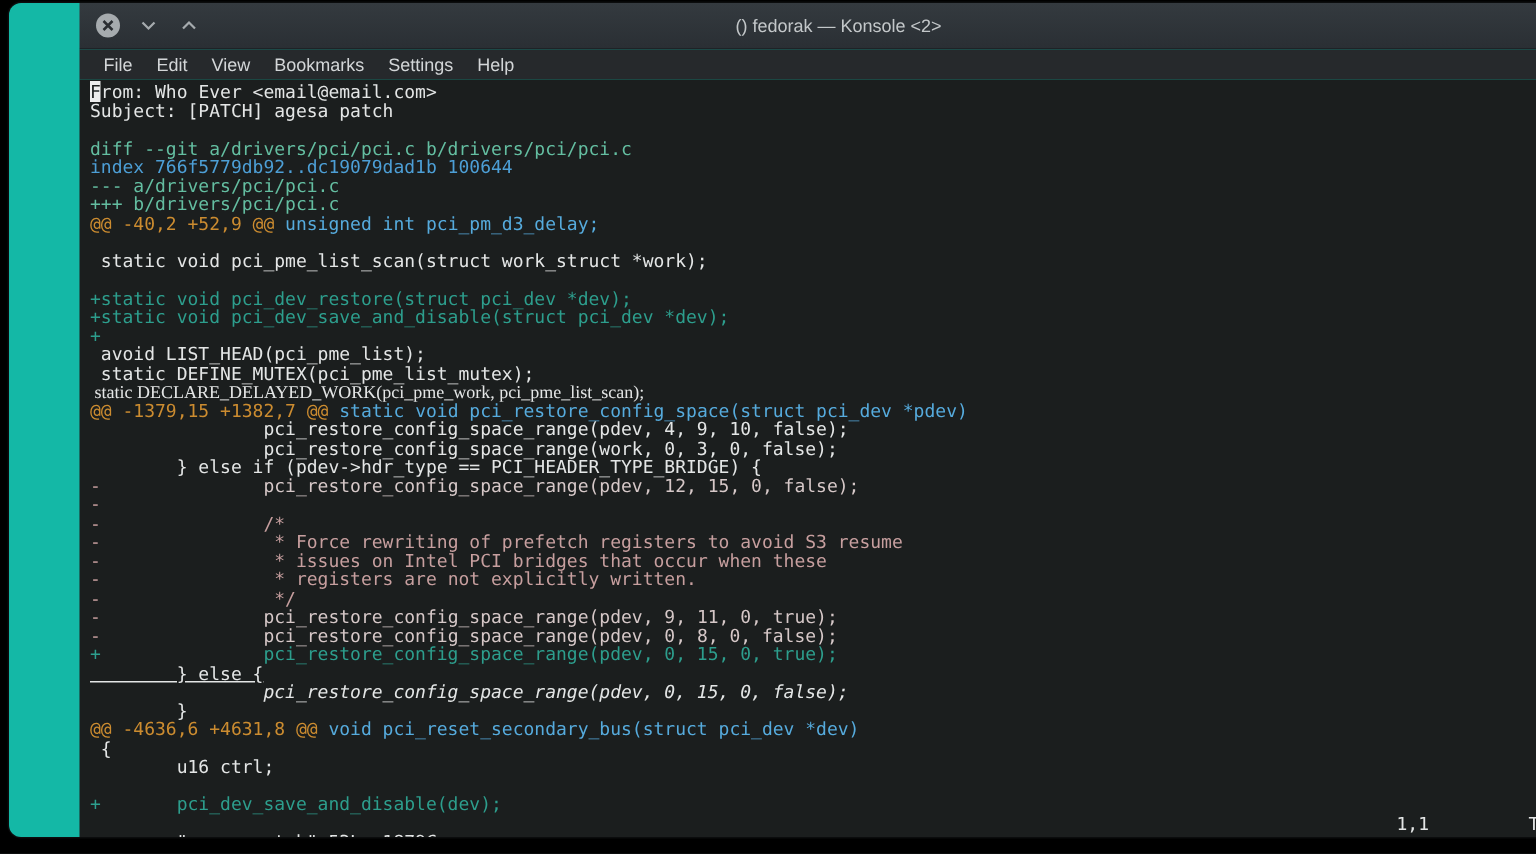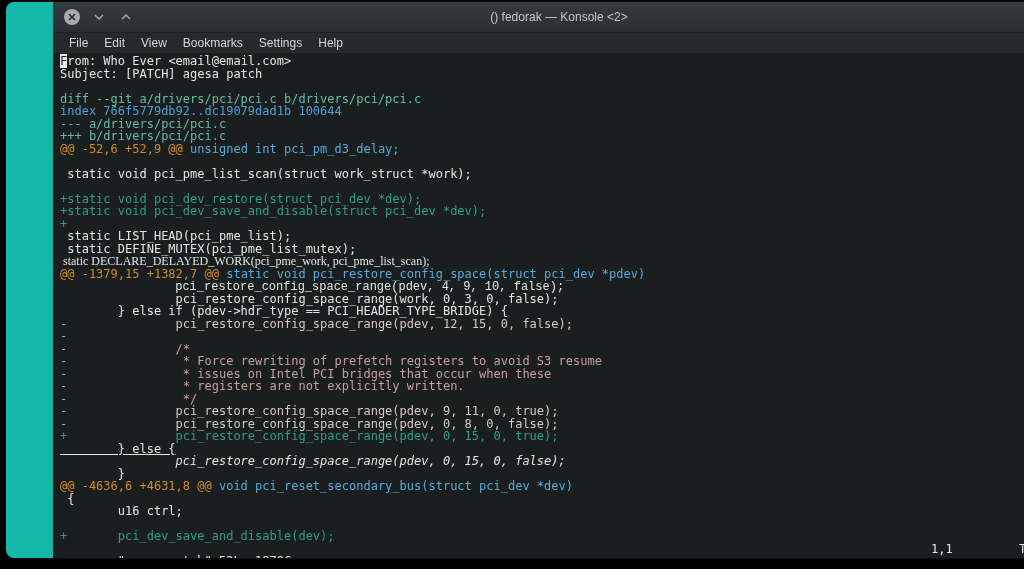--- a/index.html
+++ b/index.html
@@ -103,32 +103,32 @@
 
     <div class="terminal">
       <div id="lines">
           <div class="term-line"><span class="cursor">F</span><span style="color: rgb(228, 230, 230);">rom: Who Ever &lt;email@email.com&gt;</span></div>
           <div class="term-line"><span style="color: rgb(228, 230, 230);">Subject: [PATCH] agesa patch</span></div>
           <div class="term-line"></div>
           <div class="term-line"><span style="color: rgb(100, 190, 161);">diff --git a/drivers/pci/pci.c b/drivers/pci/pci.c</span></div>
           <div class="term-line"><span style="color: rgb(77, 159, 214);">index 766f5779db92..dc19079dad1b 100644</span></div>
           <div class="term-line"><span style="color: rgb(100, 190, 161);">--- a/drivers/pci/pci.c</span></div>
           <div class="term-line"><span style="color: rgb(100, 190, 161);">+++ b/drivers/pci/pci.c</span></div>
-          <div class="term-line"><span style="color: rgb(204, 140, 48);">@@ -52,6 +52,9 @@</span><span style="color: rgb(86, 171, 221);"> unsigned int pci_pm_d3_delay;</span></div>
+          <div class="term-line"><span style="color: rgb(204, 140, 48);">@@ -40,2 +52,9 @@</span><span style="color: rgb(86, 171, 221);"> unsigned int pci_pm_d3_delay;</span></div>
           <div class="term-line"></div>
           <div class="term-line"><span style="color: rgb(228, 230, 230);"> static void pci_pme_list_scan(struct work_struct *work);</span></div>
           <div class="term-line"></div>
           <div class="term-line"><span style="color: rgb(45, 158, 141);">+static void pci_dev_restore(struct pci_dev *dev);</span></div>
           <div class="term-line"><span style="color: rgb(45, 158, 141);">+static void pci_dev_save_and_disable(struct pci_dev *dev);</span></div>
           <div class="term-line"><span style="color: rgb(45, 158, 141);">+</span></div>
-          <div class="term-line"><span style="color: rgb(228, 230, 230);"> static LIST_HEAD(pci_pme_list);</span></div>
+          <div class="term-line"><span style="color: rgb(228, 230, 230);"> avoid LIST_HEAD(pci_pme_list);</span></div>
           <div class="term-line"><span style="color: rgb(228, 230, 230);"> static DEFINE_MUTEX(pci_pme_list_mutex);</span></div>
           <div class="term-line"><span style="color: rgb(228, 230, 230); font-family: Liberation Serif, serif;"> static DECLARE_DELAYED_WORK(pci_pme_work, pci_pme_list_scan);</span></div>
           <div class="term-line"><span style="color: rgb(204, 140, 48);">@@ -1379,15 +1382,7 @@</span><span style="color: rgb(86, 171, 221);"> static void pci_restore_config_space(struct pci_dev *pdev)</span></div>
-          <div class="term-line"><span style="color: rgb(228, 230, 230); font-family: Liberation Mono, monospace;">                pci_restore_config_space_range(pdev, 4, 9, 10, false);</span></div>
+          <div class="term-line"><span style="color: rgb(228, 230, 230);">                pci_restore_config_space_range(pdev, 4, 9, 10, false);</span></div>
           <div class="term-line"><span style="color: rgb(228, 230, 230);">                pci_restore_config_space_range(work, 0, 3, 0, false);</span></div>
           <div class="term-line"><span style="color: rgb(228, 230, 230);">        } else if (pdev-&gt;hdr_type == PCI_HEADER_TYPE_BRIDGE) {</span></div>
           <div class="term-line"><span style="color: rgb(199, 159, 159);">-</span><span style="color: rgb(214, 200, 200);">               pci_restore_config_space_range(pdev, 12, 15, 0, false);</span></div>
           <div class="term-line"><span style="color: rgb(199, 159, 159);">-</span></div>
           <div class="term-line"><span style="color: rgb(199, 159, 159);">-</span><span style="color: rgb(199, 159, 159);">               /*</span></div>
           <div class="term-line"><span style="color: rgb(199, 159, 159);">-</span><span style="color: rgb(199, 159, 159);">                * Force rewriting of prefetch registers to avoid S3 resume</span></div>
           <div class="term-line"><span style="color: rgb(199, 159, 159);">-</span><span style="color: rgb(199, 159, 159);">                * issues on Intel PCI bridges that occur when these</span></div>
           <div class="term-line"><span style="color: rgb(199, 159, 159);">-</span><span style="color: rgb(199, 159, 159);">                * registers are not explicitly written.</span></div>
           <div class="term-line"><span style="color: rgb(199, 159, 159);">-</span><span style="color: rgb(199, 159, 159);">                */</span></div>
           <div class="term-line"><span style="color: rgb(199, 159, 159);">-</span><span style="color: rgb(214, 200, 200);">               pci_restore_config_space_range(pdev, 9, 11, 0, true);</span></div>

